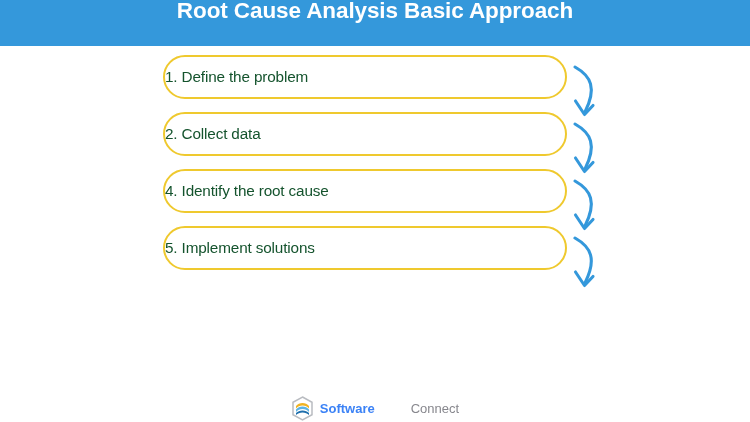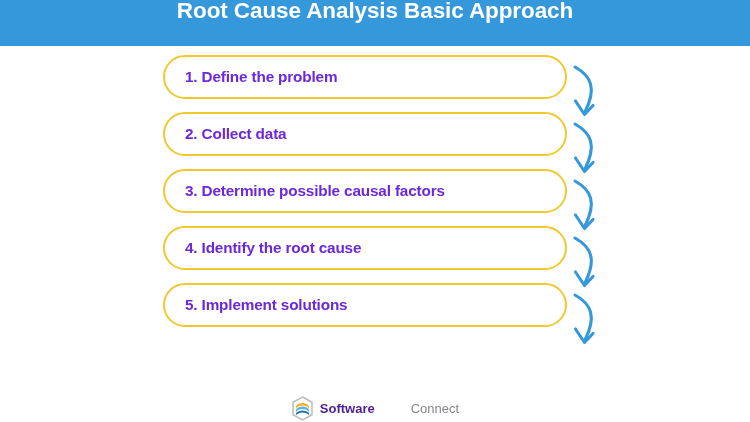--- a/index.html
+++ b/index.html
@@ -62,24 +62,23 @@
     width: 404px;
     height: 44px;
     box-sizing: border-box;
     border: 2.4px solid #efc92e;
     border-radius: 23px;
     background: #ffffff;
     display: flex;
     align-items: center;
   }
   .step-label {
-    padding-left: 20px;
-    color: #6d28d9;
+    color: #14532d;
     font-size: 15.3px;
-    font-weight: bold;
+    font-weight: normal;
     letter-spacing: -0.15px;
     line-height: 1;
     white-space: nowrap;
     font-family: "Liberation Sans", sans-serif;
   }
 
   
   .connector {
     position: absolute;
     left: 404px;
@@ -109,21 +108,21 @@
     display: block;
   }
   .logo-text {
     font-size: 13px;
     line-height: 1;
     white-space: nowrap;
     font-family: "Liberation Sans", sans-serif;
   }
   .logo-text .lt-bold {
     font-weight: bold;
-    color: #4c1d95;
+    color: #3b82f6;
   }
   .logo-text .lt-light {
     font-weight: normal;
     color: #87878d;
     margin-left: 36px;
   }
 </style>
 </head>
 <body>
 
@@ -148,29 +147,20 @@
     <div class="step-row">
       <div class="step-box">
         <span class="step-label">2. Collect data</span>
       </div>
       <svg class="connector" viewBox="0 0 38 68" xmlns="http://www.w3.org/2000/svg">
         <path d="M8 5 C 24 14, 30 26, 18 50" fill="none" stroke="#3498db" stroke-width="3.1" stroke-linecap="round"></path>
         <path d="M8.5 39 L17.5 52.5 L26 43.5" fill="none" stroke="#3498db" stroke-width="3.1" stroke-linecap="round" stroke-linejoin="round"></path>
       </svg>
     </div>
 
-    <div class="step-row">
-      <div class="step-box">
-        <span class="step-label">3. Determine possible causal factors</span>
-      </div>
-      <svg class="connector" viewBox="0 0 38 68" xmlns="http://www.w3.org/2000/svg">
-        <path d="M8 5 C 24 14, 30 26, 18 50" fill="none" stroke="#3498db" stroke-width="3.1" stroke-linecap="round"></path>
-        <path d="M8.5 39 L17.5 52.5 L26 43.5" fill="none" stroke="#3498db" stroke-width="3.1" stroke-linecap="round" stroke-linejoin="round"></path>
-      </svg>
-    </div>
 
     <div class="step-row">
       <div class="step-box">
         <span class="step-label">4. Identify the root cause</span>
       </div>
       <svg class="connector" viewBox="0 0 38 68" xmlns="http://www.w3.org/2000/svg">
         <path d="M8 5 C 24 14, 30 26, 18 50" fill="none" stroke="#3498db" stroke-width="3.1" stroke-linecap="round"></path>
         <path d="M8.5 39 L17.5 52.5 L26 43.5" fill="none" stroke="#3498db" stroke-width="3.1" stroke-linecap="round" stroke-linejoin="round"></path>
       </svg>
     </div>

